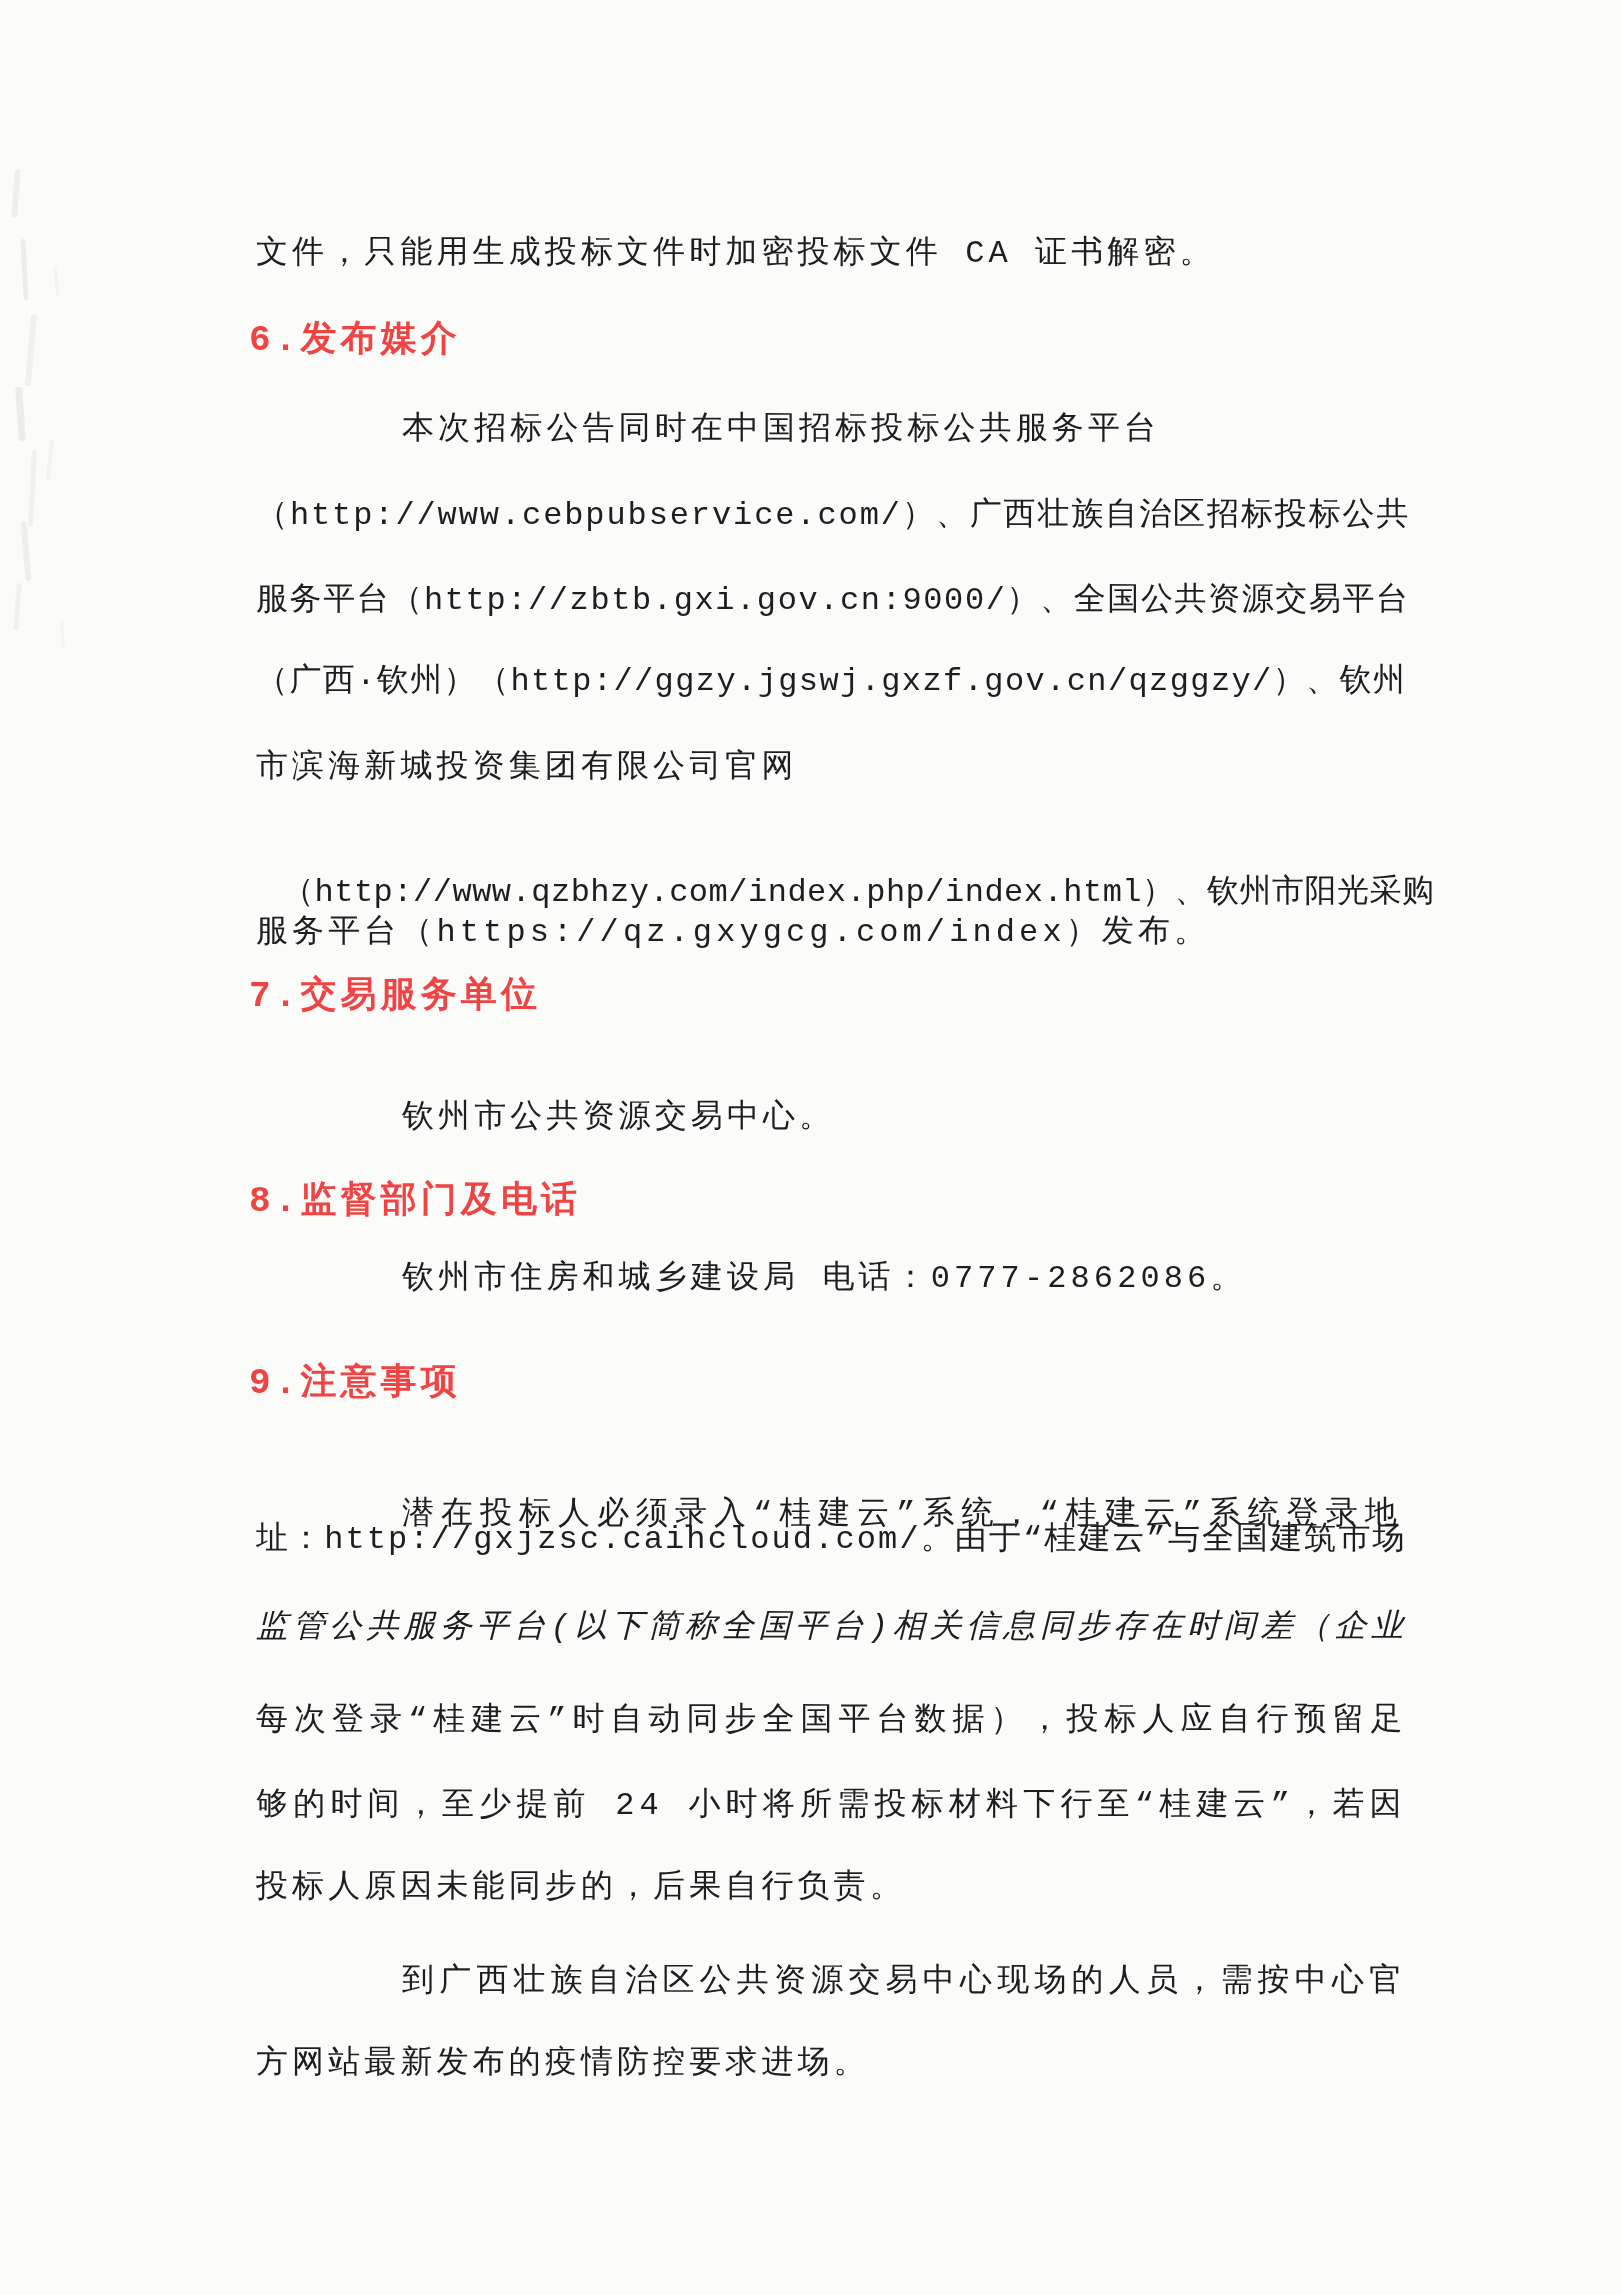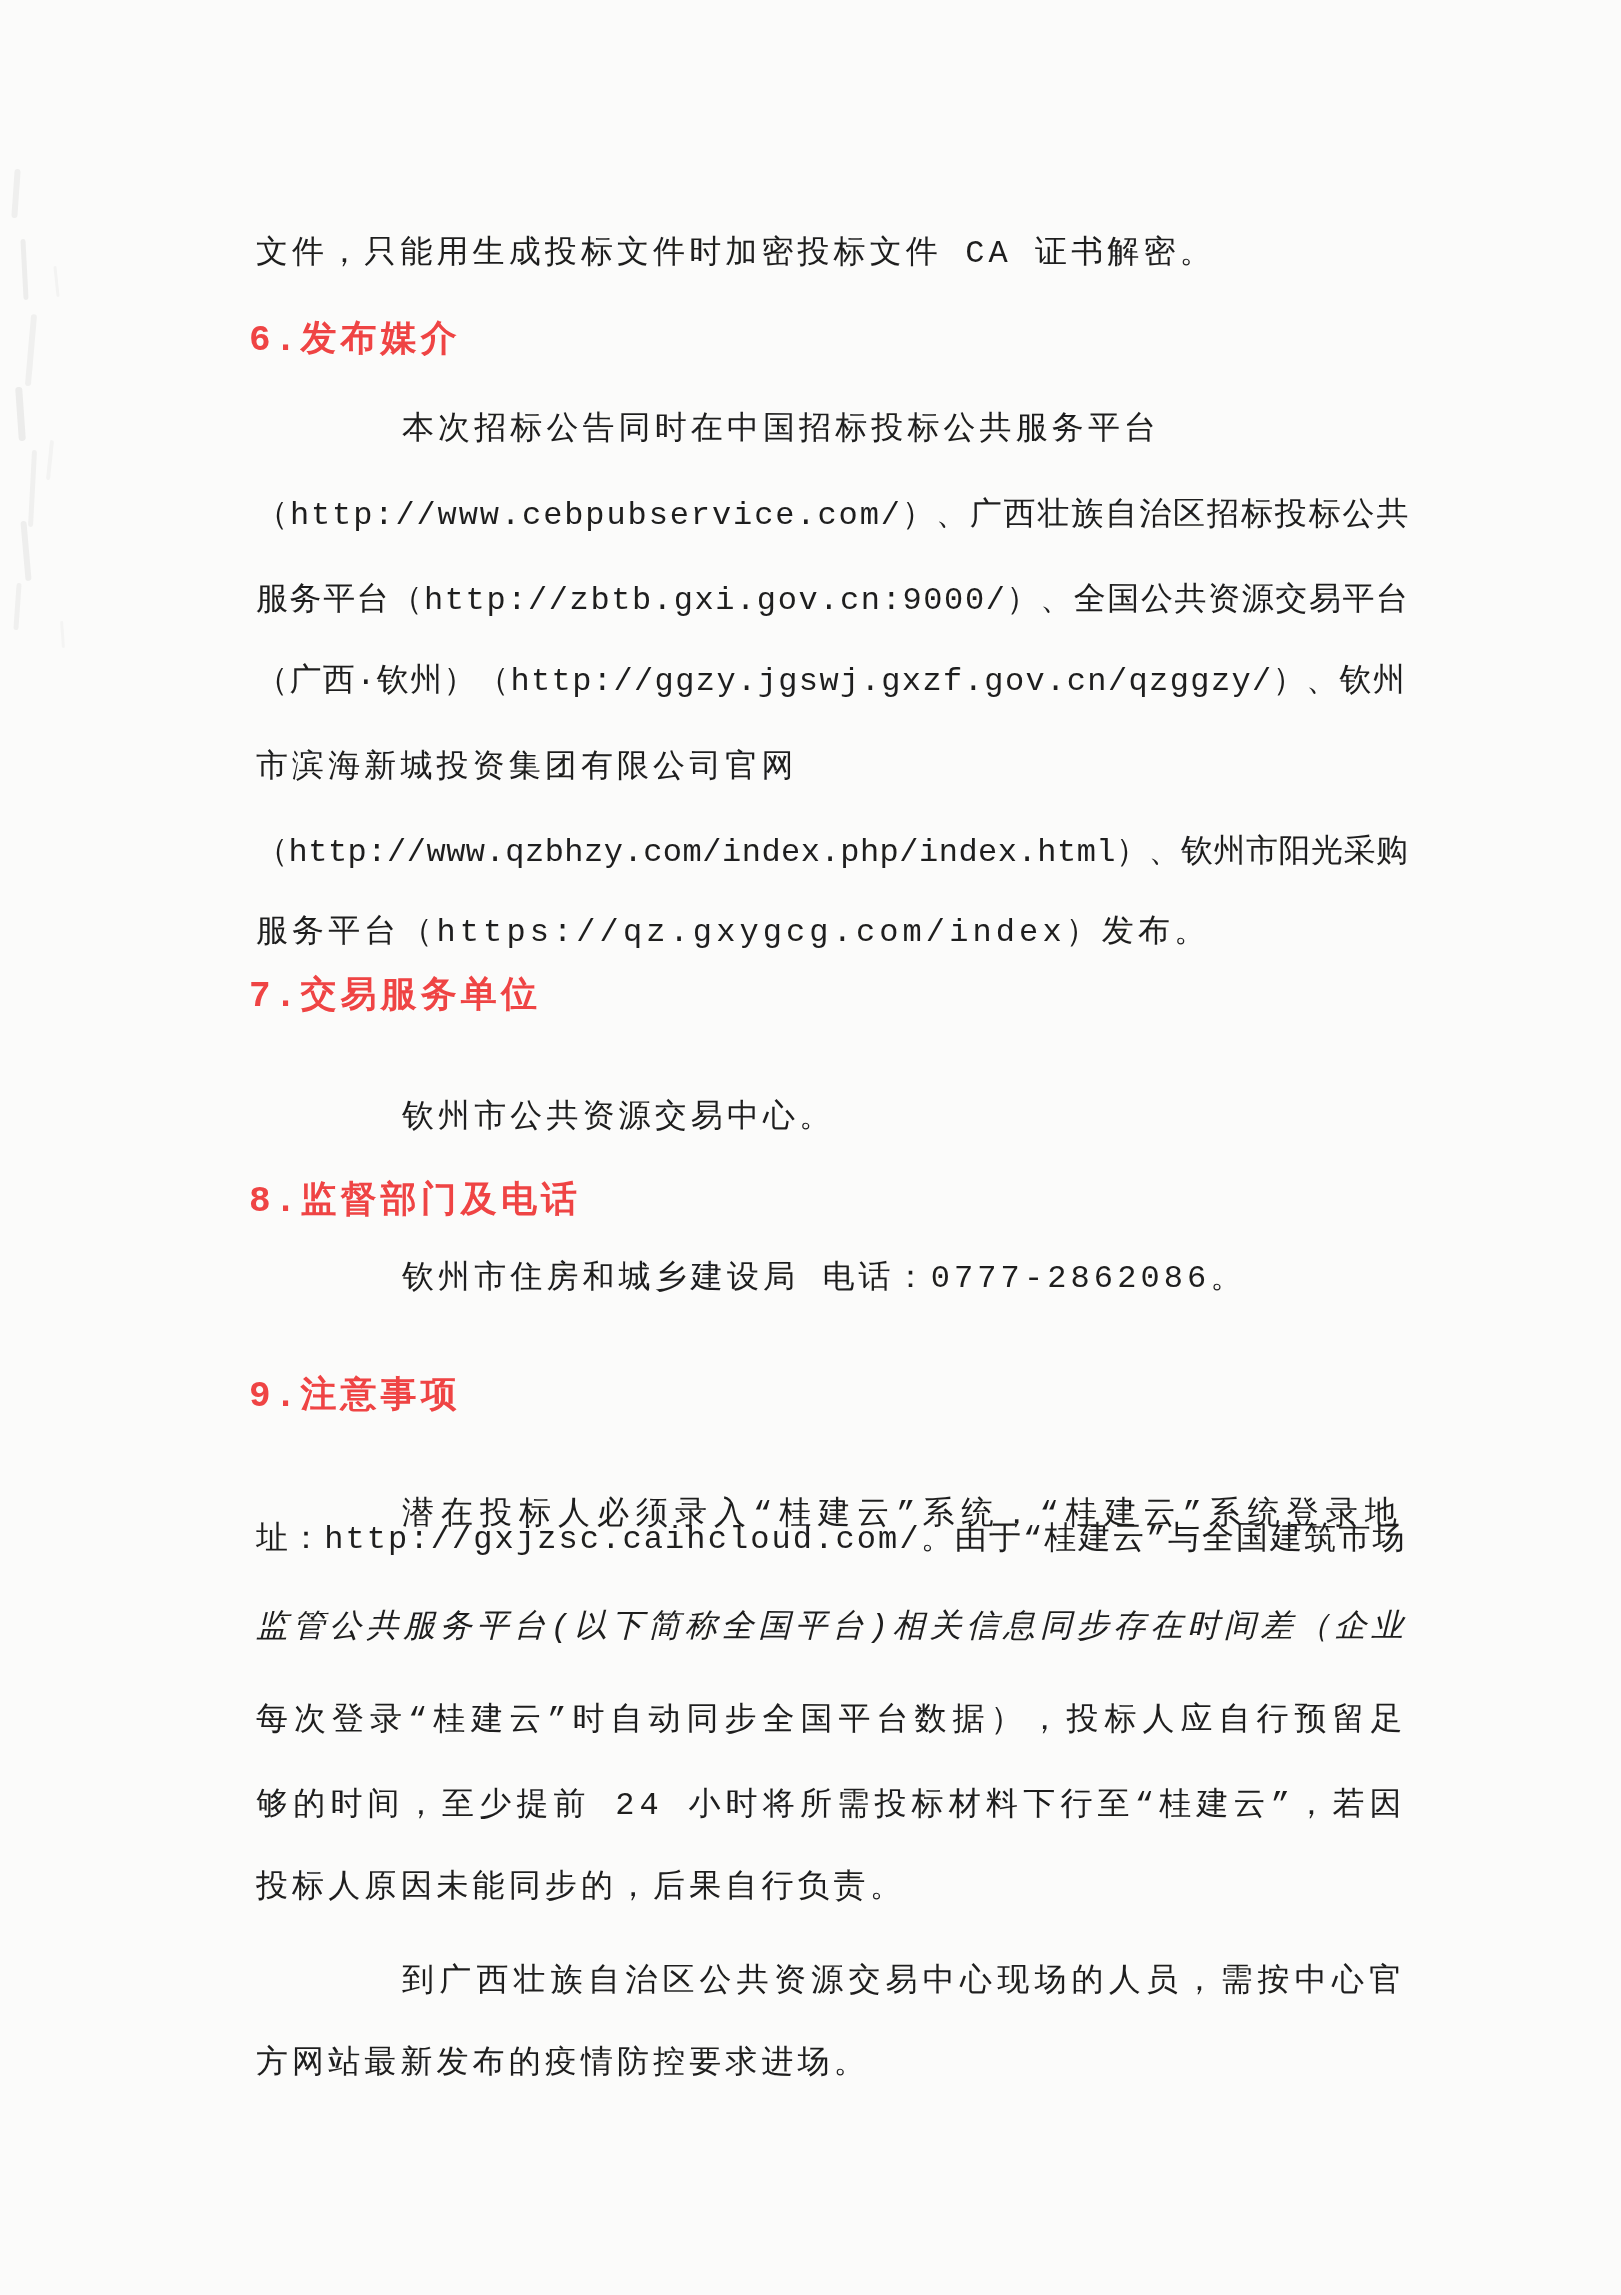--- a/index.html
+++ b/index.html
@@ -65,27 +65,27 @@
     <div class="scan-artifact" style="left:61px;top:621px;width:3.1px;height:26.6px;opacity:.06;transform:rotate(-4deg)"></div>
   </div>
 
 <div class="line body" style="top: 235px;"><span>文件，只能用生成投标文件时加密投标文件 CA 证书解密。</span></div>
     <div class="line heading" style="top: 320px;"><span>6.发布媒介</span></div>
     <div class="line body indent" style="top: 411px;"><span>本次招标公告同时在中国招标投标公共服务平台</span></div>
     <div class="line body" style="top: 497px;"><span style="letter-spacing: 1.9px;">（http://www.cebpubservice.com/）、广西壮族自治区招标投标公共</span></div>
     <div class="line body" style="top: 582px;"><span style="letter-spacing: 1.6px;">服务平台（http://zbtb.gxi.gov.cn:9000/）、全国公共资源交易平台</span></div>
     <div class="line body" style="top: 663px;"><span style="letter-spacing: 1.4px;">（广西·钦州）（http://ggzy.jgswj.gxzf.gov.cn/qzggzy/）、钦州</span></div>
     <div class="line body" style="top: 749px;"><span>市滨海新城投资集团有限公司官网</span></div>
-    <div class="line body" style="top: 834px;"><span style="letter-spacing: 0.5px;">（http://www.qzbhzy.com/index.php/index.html）、钦州市阳光采购</span></div>
+    <div class="line body" style="top: 874px; margin-left: 26px;"><span style="letter-spacing: 0.5px;">（http://www.qzbhzy.com/index.php/index.html）、钦州市阳光采购</span></div>
     <div class="line body" style="top: 914px;"><span>服务平台（https://qz.gxygcg.com/index）发布。</span></div>
     <div class="line heading" style="top: 976px;"><span>7.交易服务单位</span></div>
     <div class="line body indent" style="top: 1099px;"><span>钦州市公共资源交易中心。</span></div>
     <div class="line heading" style="top: 1181px;"><span>8.监督部门及电话</span></div>
     <div class="line body indent" style="top: 1260px;"><span>钦州市住房和城乡建设局 电话：0777-2862086。</span></div>
-    <div class="line heading" style="top: 1363px; margin-top: 13px;"><span>9.注意事项</span></div>
+    <div class="line heading" style="top: 1363px;"><span>9.注意事项</span></div>
     <div class="line body indent" style="top: 1496px;"><span style="letter-spacing: 7px;">潜在投标人必须录入“桂建云”系统，“桂建云”系统登录地</span></div>
     <div class="line body" style="top: 1521px;"><span style="letter-spacing: 2.1px;">址：http://gxjzsc.caihcloud.com/。由于“桂建云”与全国建筑市场</span></div>
     <div class="line body" style="top: 1609px; font-style: italic;"><span style="letter-spacing: 4.8px;">监管公共服务平台(以下简称全国平台)相关信息同步存在时间差（企业</span></div>
     <div class="line body" style="top: 1702px;"><span style="letter-spacing: 6px;">每次登录“桂建云”时自动同步全国平台数据），投标人应自行预留足</span></div>
     <div class="line body" style="top: 1787px;"><span style="letter-spacing: 5.2px;">够的时间，至少提前 24 小时将所需投标材料下行至“桂建云”，若因</span></div>
     <div class="line body" style="top: 1869px;"><span>投标人原因未能同步的，后果自行负责。</span></div>
     <div class="line body indent" style="top: 1963px;"><span style="letter-spacing: 5.2px;">到广西壮族自治区公共资源交易中心现场的人员，需按中心官</span></div>
     <div class="line body" style="top: 2045px;"><span>方网站最新发布的疫情防控要求进场。</span></div>
   </div>
 

